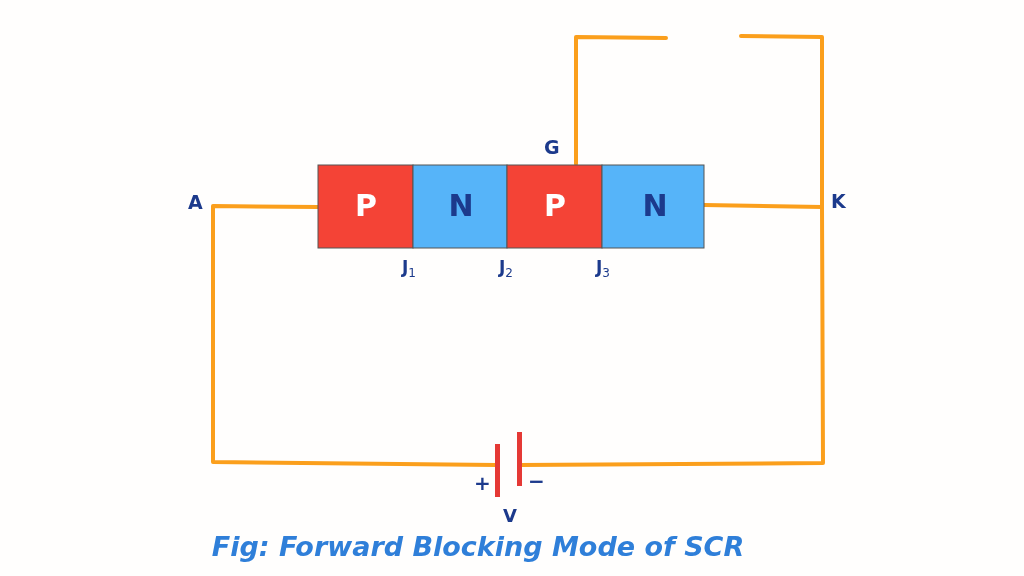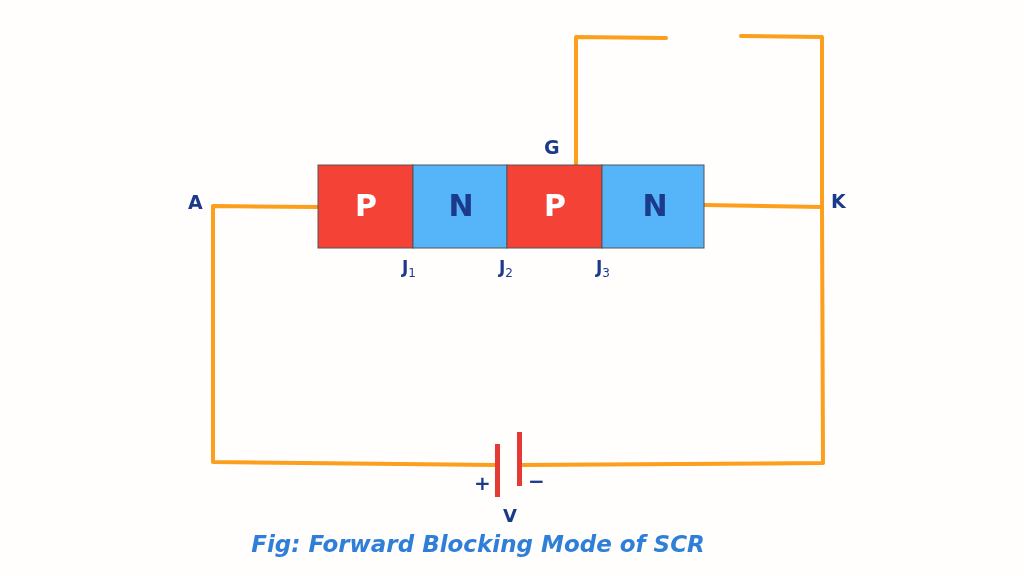--- a/index.html
+++ b/index.html
@@ -6,21 +6,21 @@
   body { width: 1024px; height: 576px; position: relative; overflow: hidden;
          font-family: "DejaVu Sans", sans-serif; }
   svg { position: absolute; left: 0; top: 0; }
   .wire { stroke: #fb9f1c; stroke-width: 4; fill: none; stroke-linejoin: round; stroke-linecap: round; }
   .layer-label { font-family: "DejaVu Sans", sans-serif; font-weight: bold; font-size: 30px; text-anchor: middle; dominant-baseline: central; }
   .terminal { font-family: "DejaVu Sans", sans-serif; font-weight: bold; font-size: 19px; fill: #1c3a8c; }
   .junction { font-family: "DejaVu Sans", sans-serif; font-weight: bold; font-size: 17px; fill: #1c3a8c; }
   .junction tspan.sub { font-size: 12px; font-weight: normal; }
   .caption { position: absolute; left: 0; width: 956px; top: 531px; text-align: center;
              font-family: "DejaVu Sans", sans-serif; font-weight: bold; font-style: italic;
-             font-size: 23px; color: #2f7fd9; }
+             font-size: 27px; color: #2f7fd9; }
 </style>
 </head>
 <body>
 
 <svg width="1024" height="576" viewBox="0 0 1024 576">
 
   <path class="wire" d="M318 207 L213 206 L213 462 L497 465" style="stroke: rgb(251, 159, 28);"></path>
   <path class="wire" d="M704 205 L822 207 L823 463 L519 465" style="stroke: rgb(251, 159, 28);"></path>
   <path class="wire" d="M576 164 L576 37 L666 38" style="stroke: rgb(251, 159, 28);"></path>
   <path class="wire" d="M741 36 L822 37 L822 207" style="stroke: rgb(251, 159, 28);"></path>

